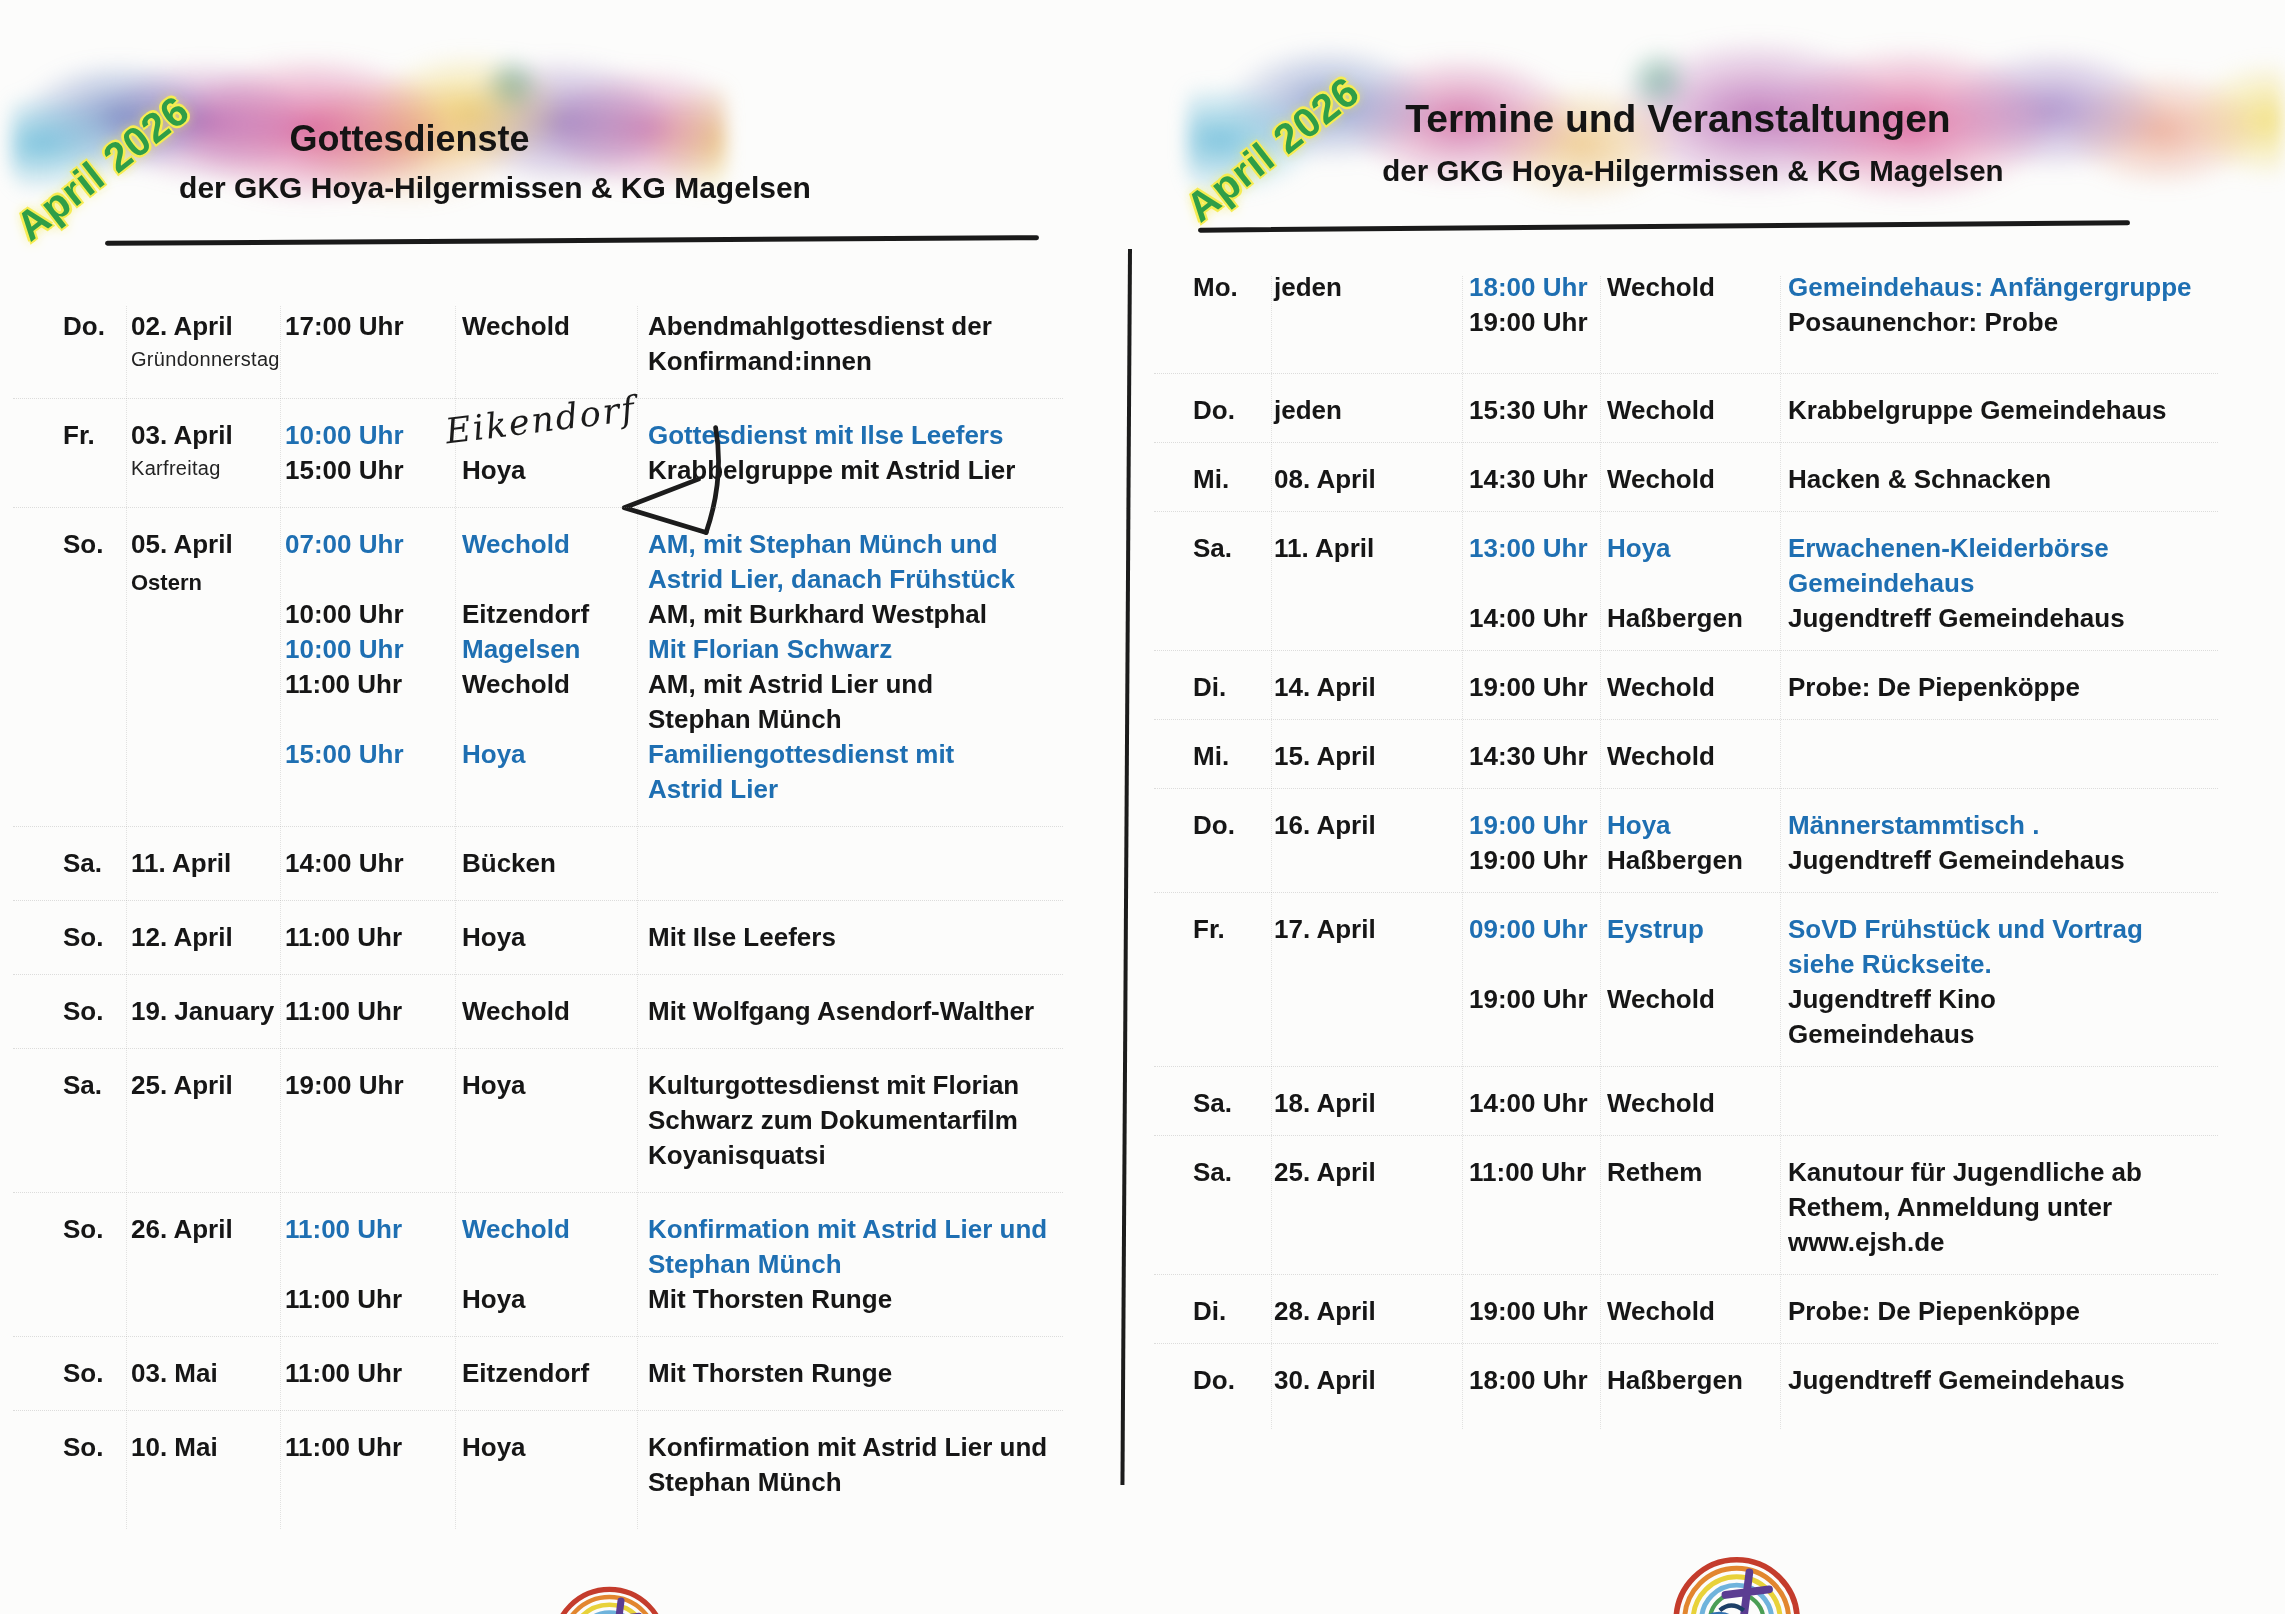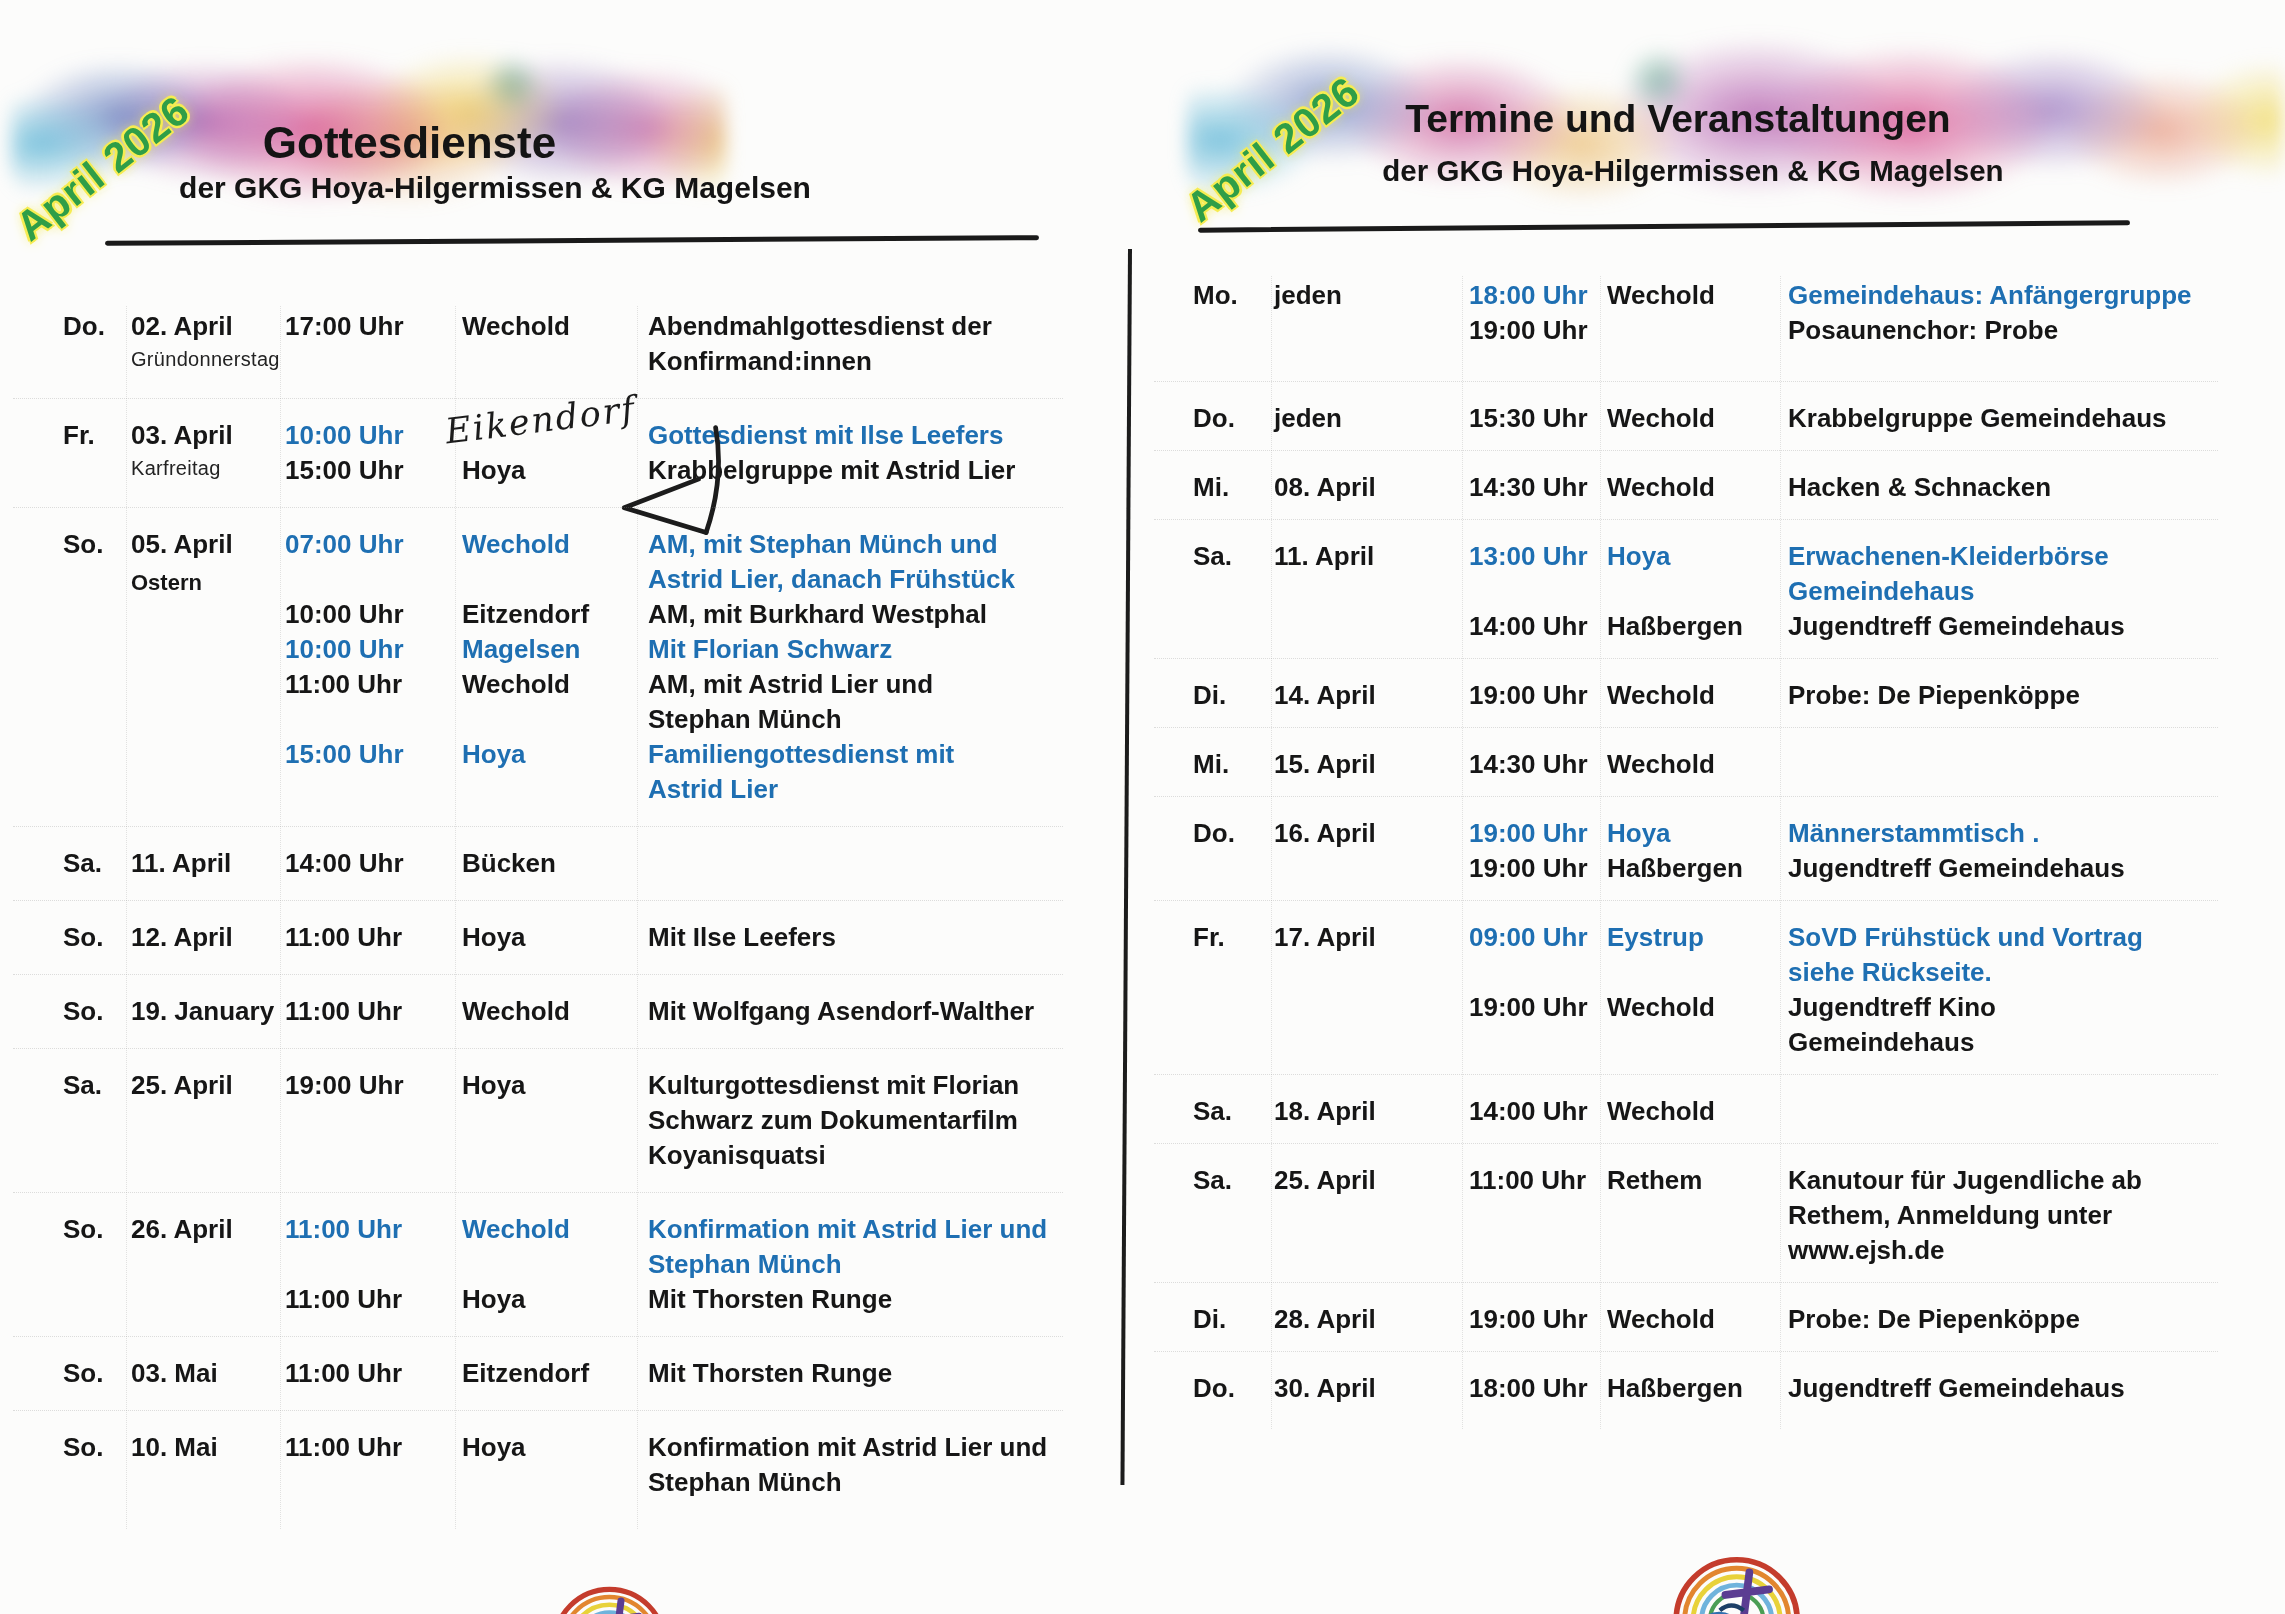--- a/index.html
+++ b/index.html
@@ -45,35 +45,35 @@
 
   .month{
     position:absolute;font-weight:700;font-size:41px;letter-spacing:1px;
     color:#2f9e47;transform:rotate(-38deg);white-space:nowrap;
     text-shadow:1.9px 1.9px 0 #f6ec52,-1.9px -1.9px 0 #f6ec52,1.9px -1.9px 0 #f6ec52,-1.9px 1.9px 0 #f6ec52,0 0 11.4px rgba(246,236,82,.95);
   }
   .month-left{left:0px;top:145px}
   .month-right{left:28.5px;top:126px}
 
   .title,.subtitle{position:absolute;text-align:center;font-weight:700;margin:0;color:#141414;white-space:nowrap}
-  .title-left{left:124px;top:118px;width:571px;font-size:44px}
+  .title-left{left:124px;top:118px;width:571px;font-size:36px}
   .subtitle-left{left:162px;top:171px;width:666px;font-size:30px}
   .title-right{left:109px;top:97px;width:856px;font-size:39px}
   .subtitle-right{left:124px;top:154px;width:856px;font-size:29.5px}
 
   .rule{position:absolute;background:#1a1a1a;height:4.8px;border-radius:2.9px}
   .rule-left{left:105px;top:238px;width:934px;transform:rotate(-.35deg)}
   .rule-right{left:57px;top:224px;width:932px;transform:rotate(-.45deg)}
 
   .divider{position:absolute;left:1128px;top:249px;width:3.8px;height:1236px;background:#1c1c1c;transform:rotate(.35deg);transform-origin:top center}
 
   
   .table{position:absolute;left:0;right:0;font-size:26px;font-weight:700;line-height:35px}
   .table-left{top:309px}
-  .table-right{top:278px}
+  .table-right{top:270px}
   .row{display:flex;align-items:flex-start;position:relative}
   .table-left .row{padding-left:63px;margin-bottom:39px}
   .table-right .row{padding-left:52px;margin-bottom:34px}
   .table-right .row:first-child{margin-bottom:53px}
   .row + .row::before{
     content:"";position:absolute;left:13.3px;right:67px;top:-20px;
     border-top:1.9px dotted rgba(145,145,145,.30);
   }
   .table-left .c-day{width:68px}  .table-left .c-date{width:154px}
   .table-left .c-time{width:177px}.table-left .c-place{width:186px}

